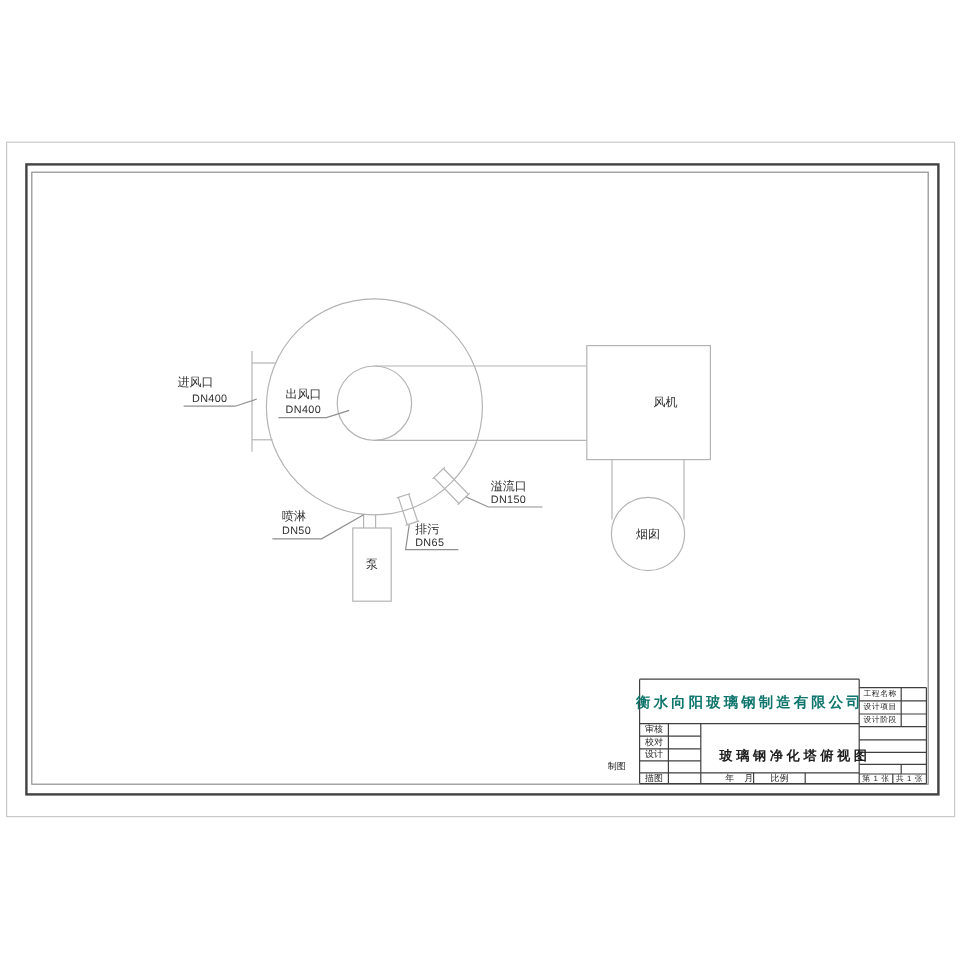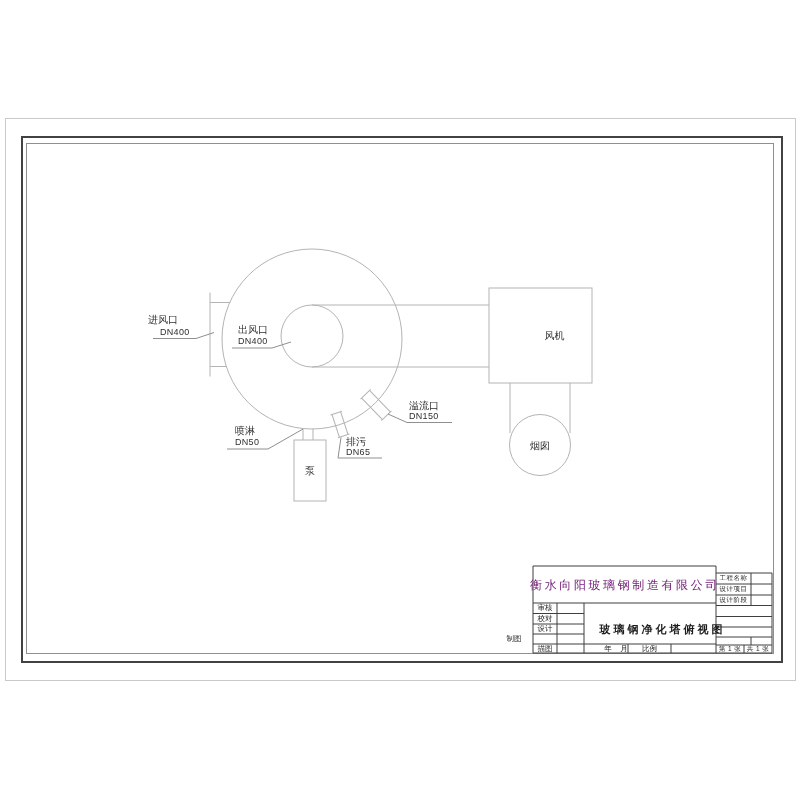--- a/index.html
+++ b/index.html
@@ -24,21 +24,21 @@
   }
   svg.linework{left:0;top:0;width:800px;height:800px;pointer-events:none;}
   .dwg-line{stroke:#b4b4b4;stroke-width:1;fill:none;}
   .leader{stroke:#8f8f8f;stroke-width:1;fill:none;}
   .tb-line{stroke:#3f3f3f;stroke-width:1;fill:none;}
   
   .lbl{color:#2e2e2e;font-size:10px;line-height:11px;white-space:nowrap;}
   .dn{color:#2e2e2e;font-size:9px;line-height:10px;letter-spacing:.3px;white-space:nowrap;}
   .ctr{display:flex;align-items:center;justify-content:center;}
   
-  .tb-company{color:#701a75;font-size:12px;font-weight:normal;letter-spacing:2.6px;white-space:nowrap;}
+  .tb-company{color:#0f766e;font-size:12px;font-weight:bold;letter-spacing:2.6px;white-space:nowrap;}
   .tb-title{color:#1d1d1d;font-size:11px;font-weight:bold;letter-spacing:3px;white-space:nowrap;}
   .tb-small{color:#1d1d1d;font-size:7.5px;white-space:pre;}
   .tb-tiny{color:#1d1d1d;font-size:6.5px;letter-spacing:.5px;white-space:pre;}
 </style>
 </head>
 <body>
 
 <div class="abs sheet"></div>
 <div class="abs frame-thick"></div>
 <div class="abs frame-thin"></div>

